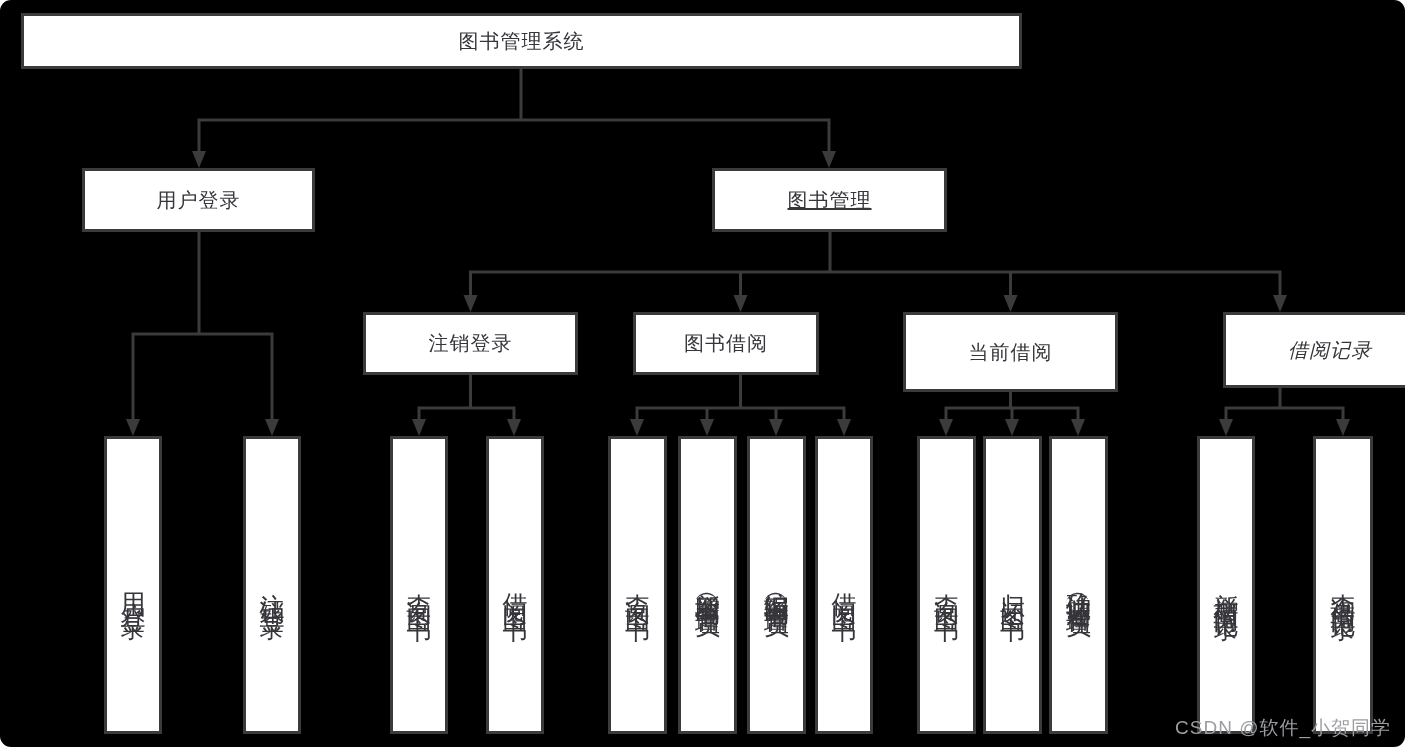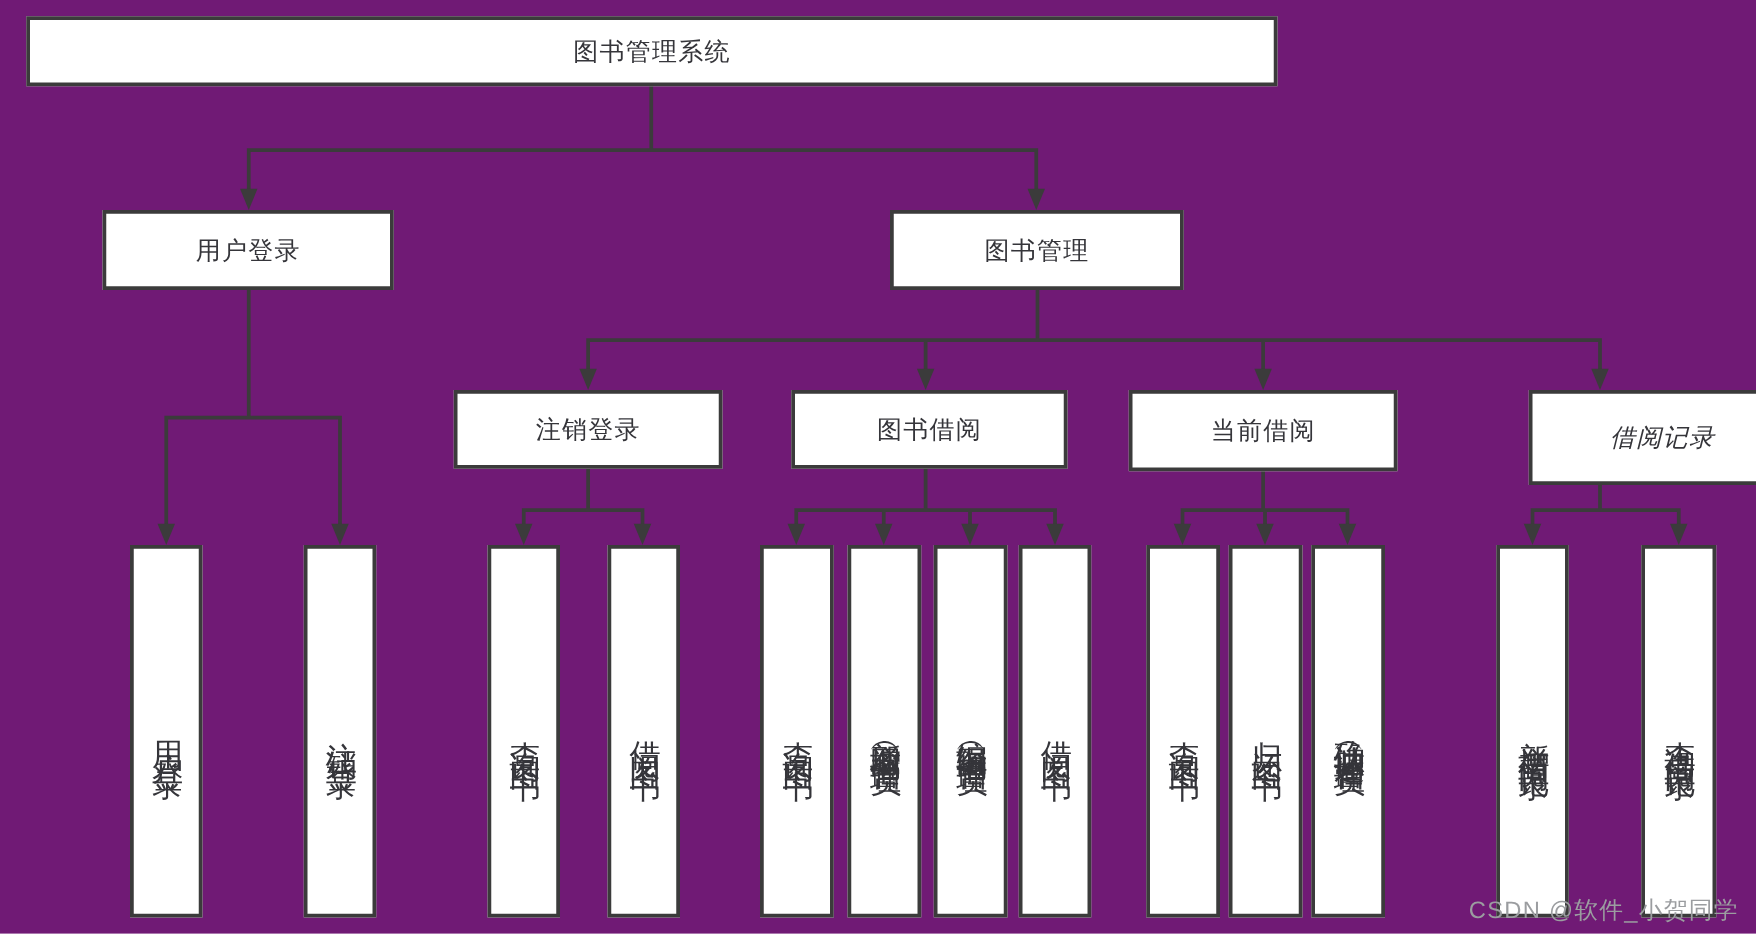--- a/index.html
+++ b/index.html
@@ -1,18 +1,18 @@
 <!DOCTYPE html>
 <html><head>
 <meta charset="utf-8">
 <style>
   html,body{margin:0;padding:0;background:#fff;}
   .stage{
-    position:relative;width:1405px;height:747px;background:#701a75;overflow:hidden;
-    font-family:"Liberation Sans","DejaVu Sans",sans-serif;color:#35353a;
+    position:relative;width:1405px;height:747px;background:#000000;overflow:hidden;
+    font-family:"Liberation Sans","DejaVu Sans",sans-serif;color:#35353a;border-radius:11px;
   }
   .connectors{position:absolute;left:0;top:0;width:1405px;height:747px;}
   .node{
     position:absolute;box-sizing:border-box;background:#ffffff;
     border:3px solid #3b3b3b;display:flex;align-items:center;justify-content:center;
     color:#35353a;
   }
   .h{font-size:20px;letter-spacing:1px;white-space:nowrap;}
   .v span{
     writing-mode:vertical-rl;text-orientation:mixed;
@@ -70,31 +70,31 @@
     </g>
   </svg>
 
   <div class="node h" style="left:21px;top:13px;width:1001px;height:56px;">
     <span>图书管理系统</span>
   </div>
 
   <div class="node h" style="left:82px;top:168px;width:233px;height:64px;">
     <span>用户登录</span>
   </div>
-  <div class="node h" style="left:712px;top:168px;width:235px;height:64px;">
+  <div class="node h" style="left:712px;top:168px;width:235px;height:64px;text-decoration:underline;">
     <span>图书管理</span>
   </div>
 
   <div class="node h" style="left:363px;top:312px;width:215px;height:63px;">
     <span>注销登录</span>
   </div>
-  <div class="node h" style="left:633px;top:312px;width:221px;height:63px;">
+  <div class="node h" style="left:633px;top:312px;width:186px;height:63px;">
     <span>图书借阅</span>
   </div>
-  <div class="node h" style="left:903px;top:312px;width:215px;height:65px;">
+  <div class="node h" style="left:903px;top:312px;width:215px;height:80px;">
     <span>当前借阅</span>
   </div>
   <div class="node h" style="left:1223px;top:312px;width:214px;height:76px;font-style:italic;">
     <span>借阅记录</span>
   </div>
 
   <div class="node v s4" style="left:104px;top:436px;width:58px;height:298px;">
     <span>用户登录</span>
   </div>
   <div class="node v s4" style="left:243px;top:436px;width:58px;height:298px;">

